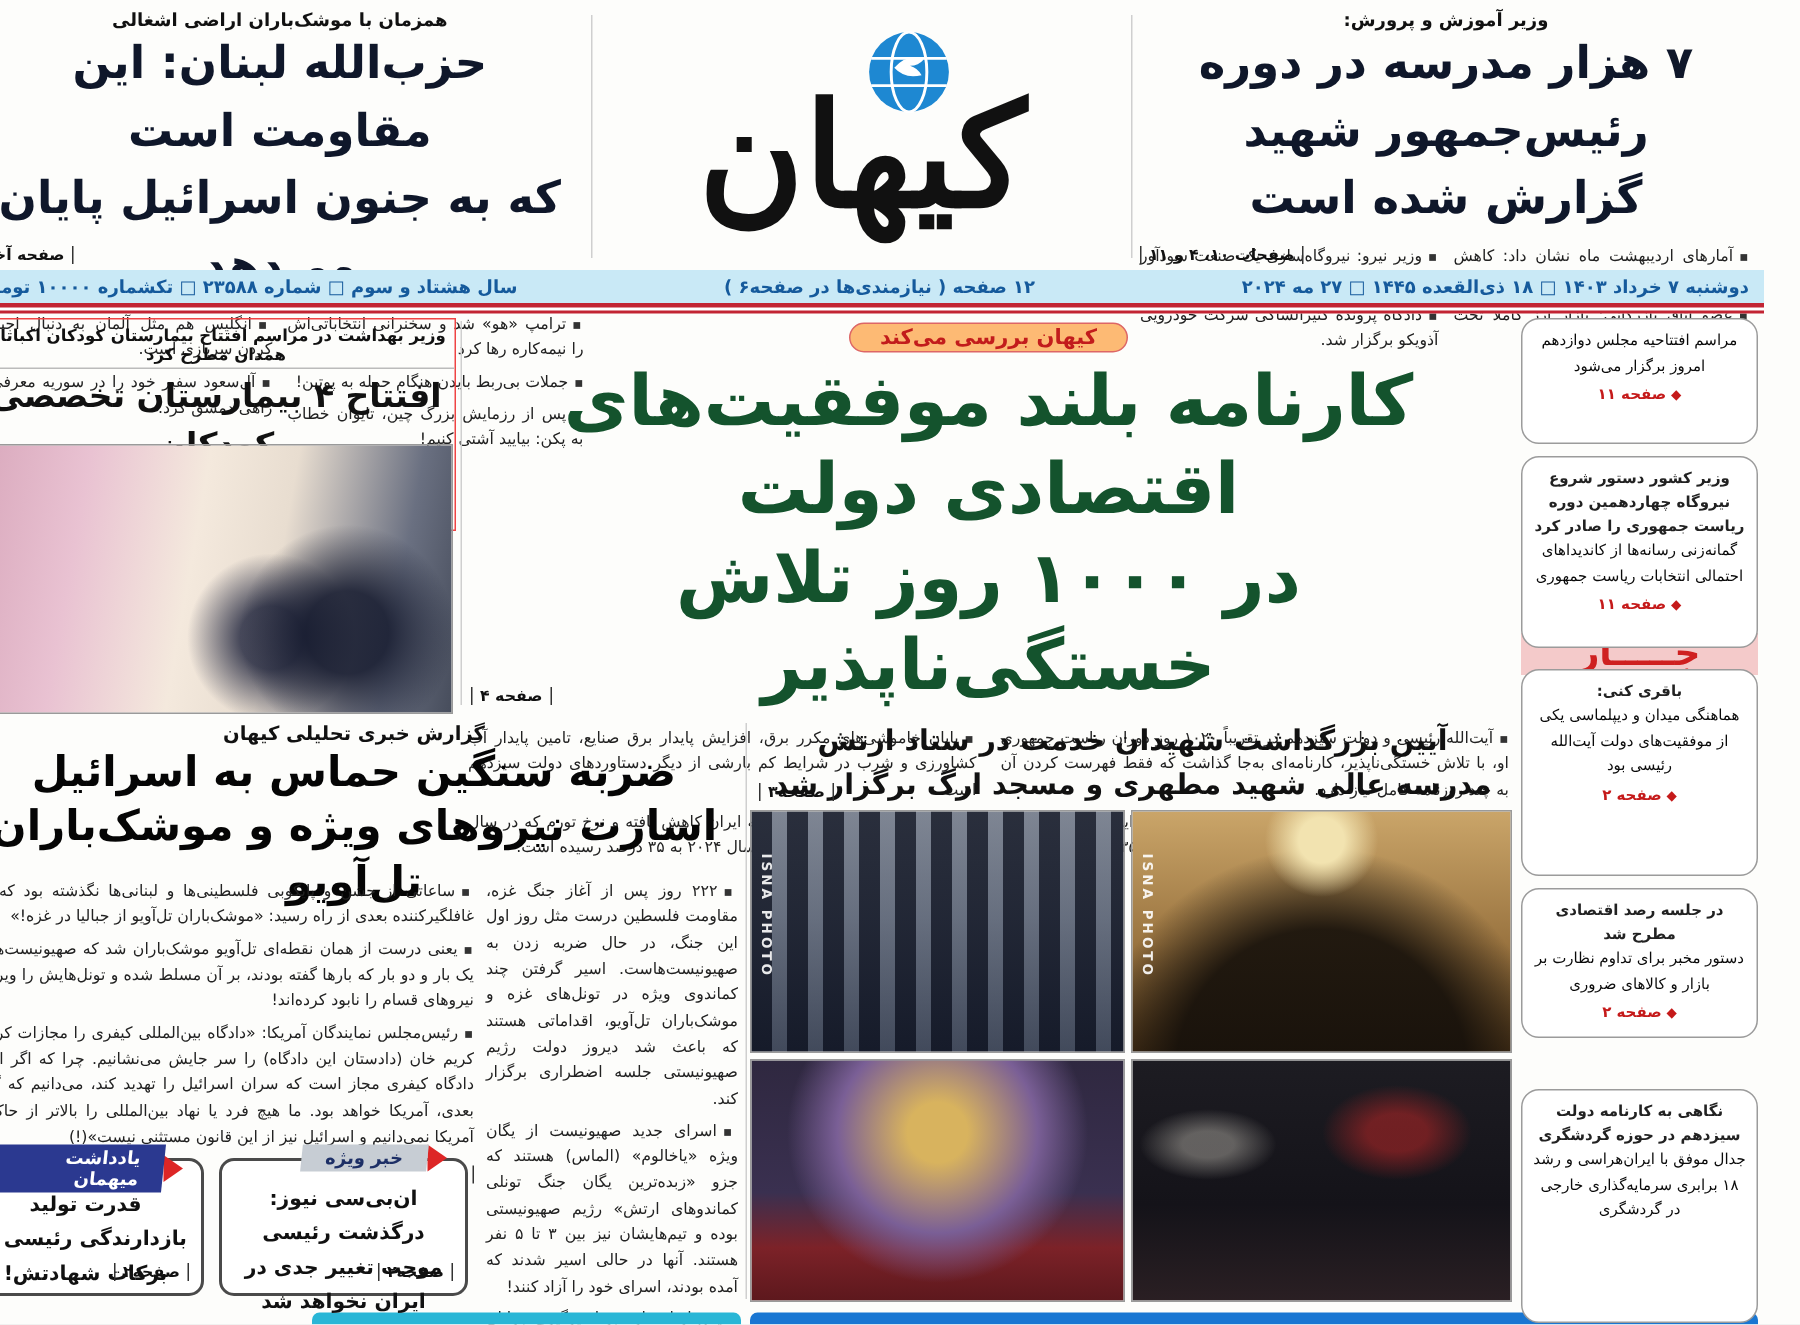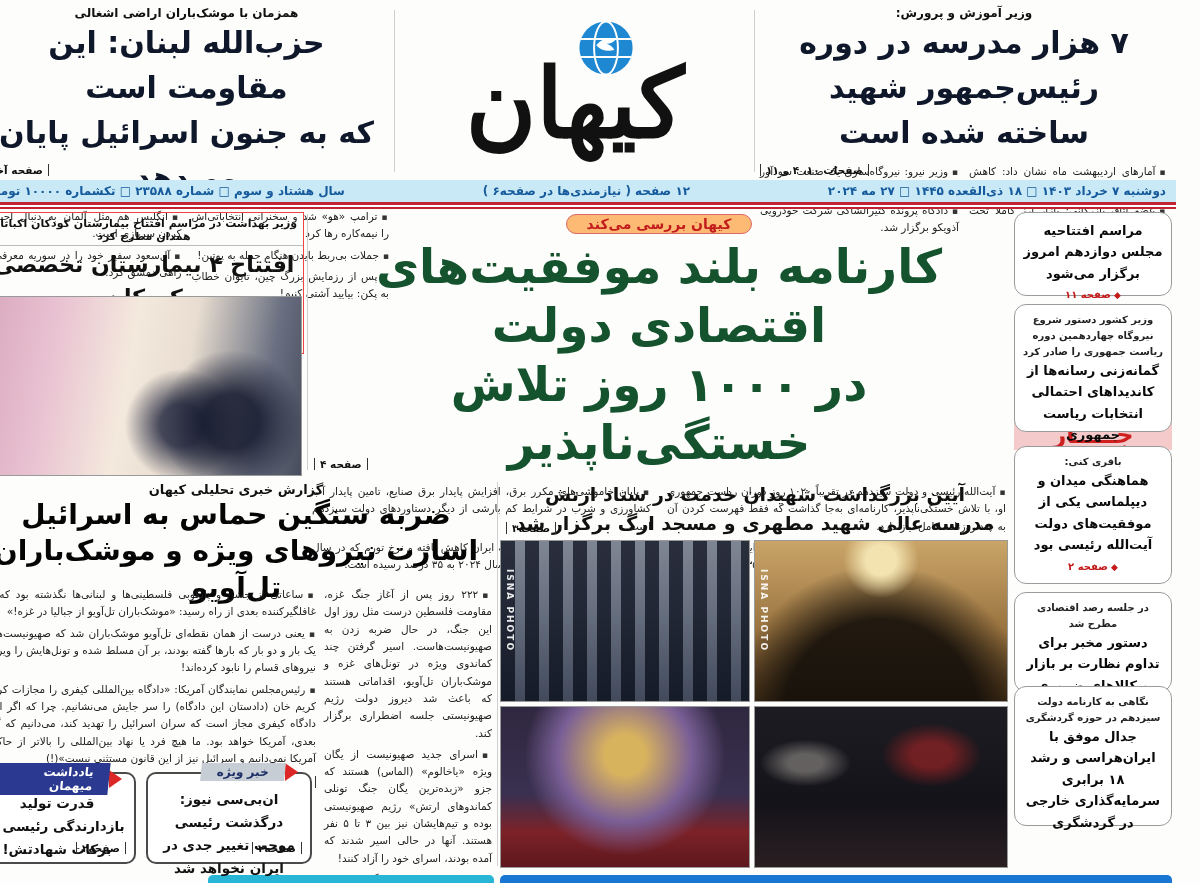--- a/index.html
+++ b/index.html
@@ -39,21 +39,21 @@
   .hamas-h{font-size:28px;font-weight:bold;text-align:center;line-height:1.3;color:#050505;}
   .narrow .b{font-size:10.5px;}
   
   .cer-h{font-size:19px;font-weight:bold;text-align:center;line-height:1.55;}
   .wm{position:absolute;left:4px;top:28px;writing-mode:vertical-rl;font-size:9px;letter-spacing:2px;
       color:rgba(255,255,255,.9);font-weight:bold;}
   
   .sbox{left:1038px;width:158px;background:#fff;border:1.5px solid #9b9b9b;border-radius:12px;
         box-sizing:border-box;padding:7px 6px 4px;z-index:2;}
   .sbox .k{font-size:10px;font-weight:bold;text-align:center;line-height:1.6;color:#222;}
-  .sbox .h{font-size:13px;font-weight:bold;text-align:center;line-height:1.65;color:#0a0a0a;}
+  .sbox .h{font-size:10px;font-weight:normal;text-align:center;line-height:1.65;color:#0a0a0a;}
   .sbox .p{font-size:10px;font-weight:bold;color:#c51a1a;text-align:center;margin-top:5px;}
   .sbox .p::before{content:"◆ ";font-size:9px;}
   #ribbon{left:1038px;top:422px;width:158px;height:28px;background:#f4caca;z-index:1;overflow:hidden;
           color:#cf2020;font-weight:bold;font-size:24px;text-align:center;line-height:26px;}
   
   .bbox{border:2px solid #4a4a4a;border-radius:10px;background:#fff;box-sizing:border-box;z-index:3;}
   .bbox .body{font-size:13.5px;font-weight:bold;text-align:center;line-height:1.7;padding:14px 6px 2px;}
   .bbox .p{position:absolute;bottom:8px;right:8px;}
   .labelwrap{position:absolute;top:-11px;right:14px;display:flex;align-items:center;z-index:4;}
   .label{font-size:12px;font-weight:bold;padding:2px 16px;transform:skewX(-6deg);}
@@ -101,21 +101,21 @@
     </svg>
     <div class="logo-text" style="margin-top:38px;">کیهان</div>
   </div>
 
   <div class="vline abs" style="left:778px;top:10px;height:162px;"></div>
 
   <div class="abs" style="left:784px;top:6px;width:408px;height:170px;">
     <div class="hdr-kicker">وزیر آموزش و پرورش:</div>
     <div class="hdr-headline">
       <span>۷ هزار مدرسه در دوره رئیس‌جمهور شهید</span><br>
-      <span>ساخته شده است</span>
+      <span>گزارش شده است</span>
     </div>
     <div class="briefs">
       <div class="col">
         <div class="b">آمارهای اردیبهشت ماه نشان داد: کاهش تورم مسکن به کمترین میزان در ۶ سال اخیر.</div>
         <div class="b">عضو اتاق بازرگانی: بازار ارز کاملا تحت مدیریت بازارساز است.</div>
         <div class="b">حبس سرمایه ایرانی‌ها در ترکیه.</div>
       </div>
       <div class="col">
         <div class="b">وزیر نیرو: نیروگاه‌سازی یک صنعت سودآور در کشور است.</div>
         <div class="b">دادگاه پرونده کثیرالشاکی شرکت خودرویی آذویکو برگزار شد.</div>
@@ -256,21 +256,21 @@
     <div class="h">هماهنگی میدان و دیپلماسی یکی از موفقیت‌های دولت آیت‌الله رئیسی بود</div>
     <div class="p">صفحه ۲</div>
   </div>
 
   <div class="sbox abs" style="top:592px;height:100px;">
     <div class="k">در جلسه رصد اقتصادی مطرح شد</div>
     <div class="h">دستور مخبر برای تداوم نظارت بر بازار و کالاهای ضروری</div>
     <div class="p">صفحه ۲</div>
   </div>
 
-  <div class="sbox abs" style="top:686px;height:140px;">
+  <div class="sbox abs" style="top:726px;height:156px;">
     <div class="k">نگاهی به کارنامه دولت سیزدهم در حوزه گردشگری</div>
     <div class="h">جدال موفق با ایران‌هراسی و رشد ۱۸ برابری سرمایه‌گذاری خارجی در گردشگری</div>
 
   </div>
 
   <div class="fbar abs" style="left:232px;top:875px;width:286px;background:#29b6d6;"></div>
   <div class="fbar abs" style="left:524px;top:875px;width:672px;background:#1976d2;"></div>
 
 </div>
 

